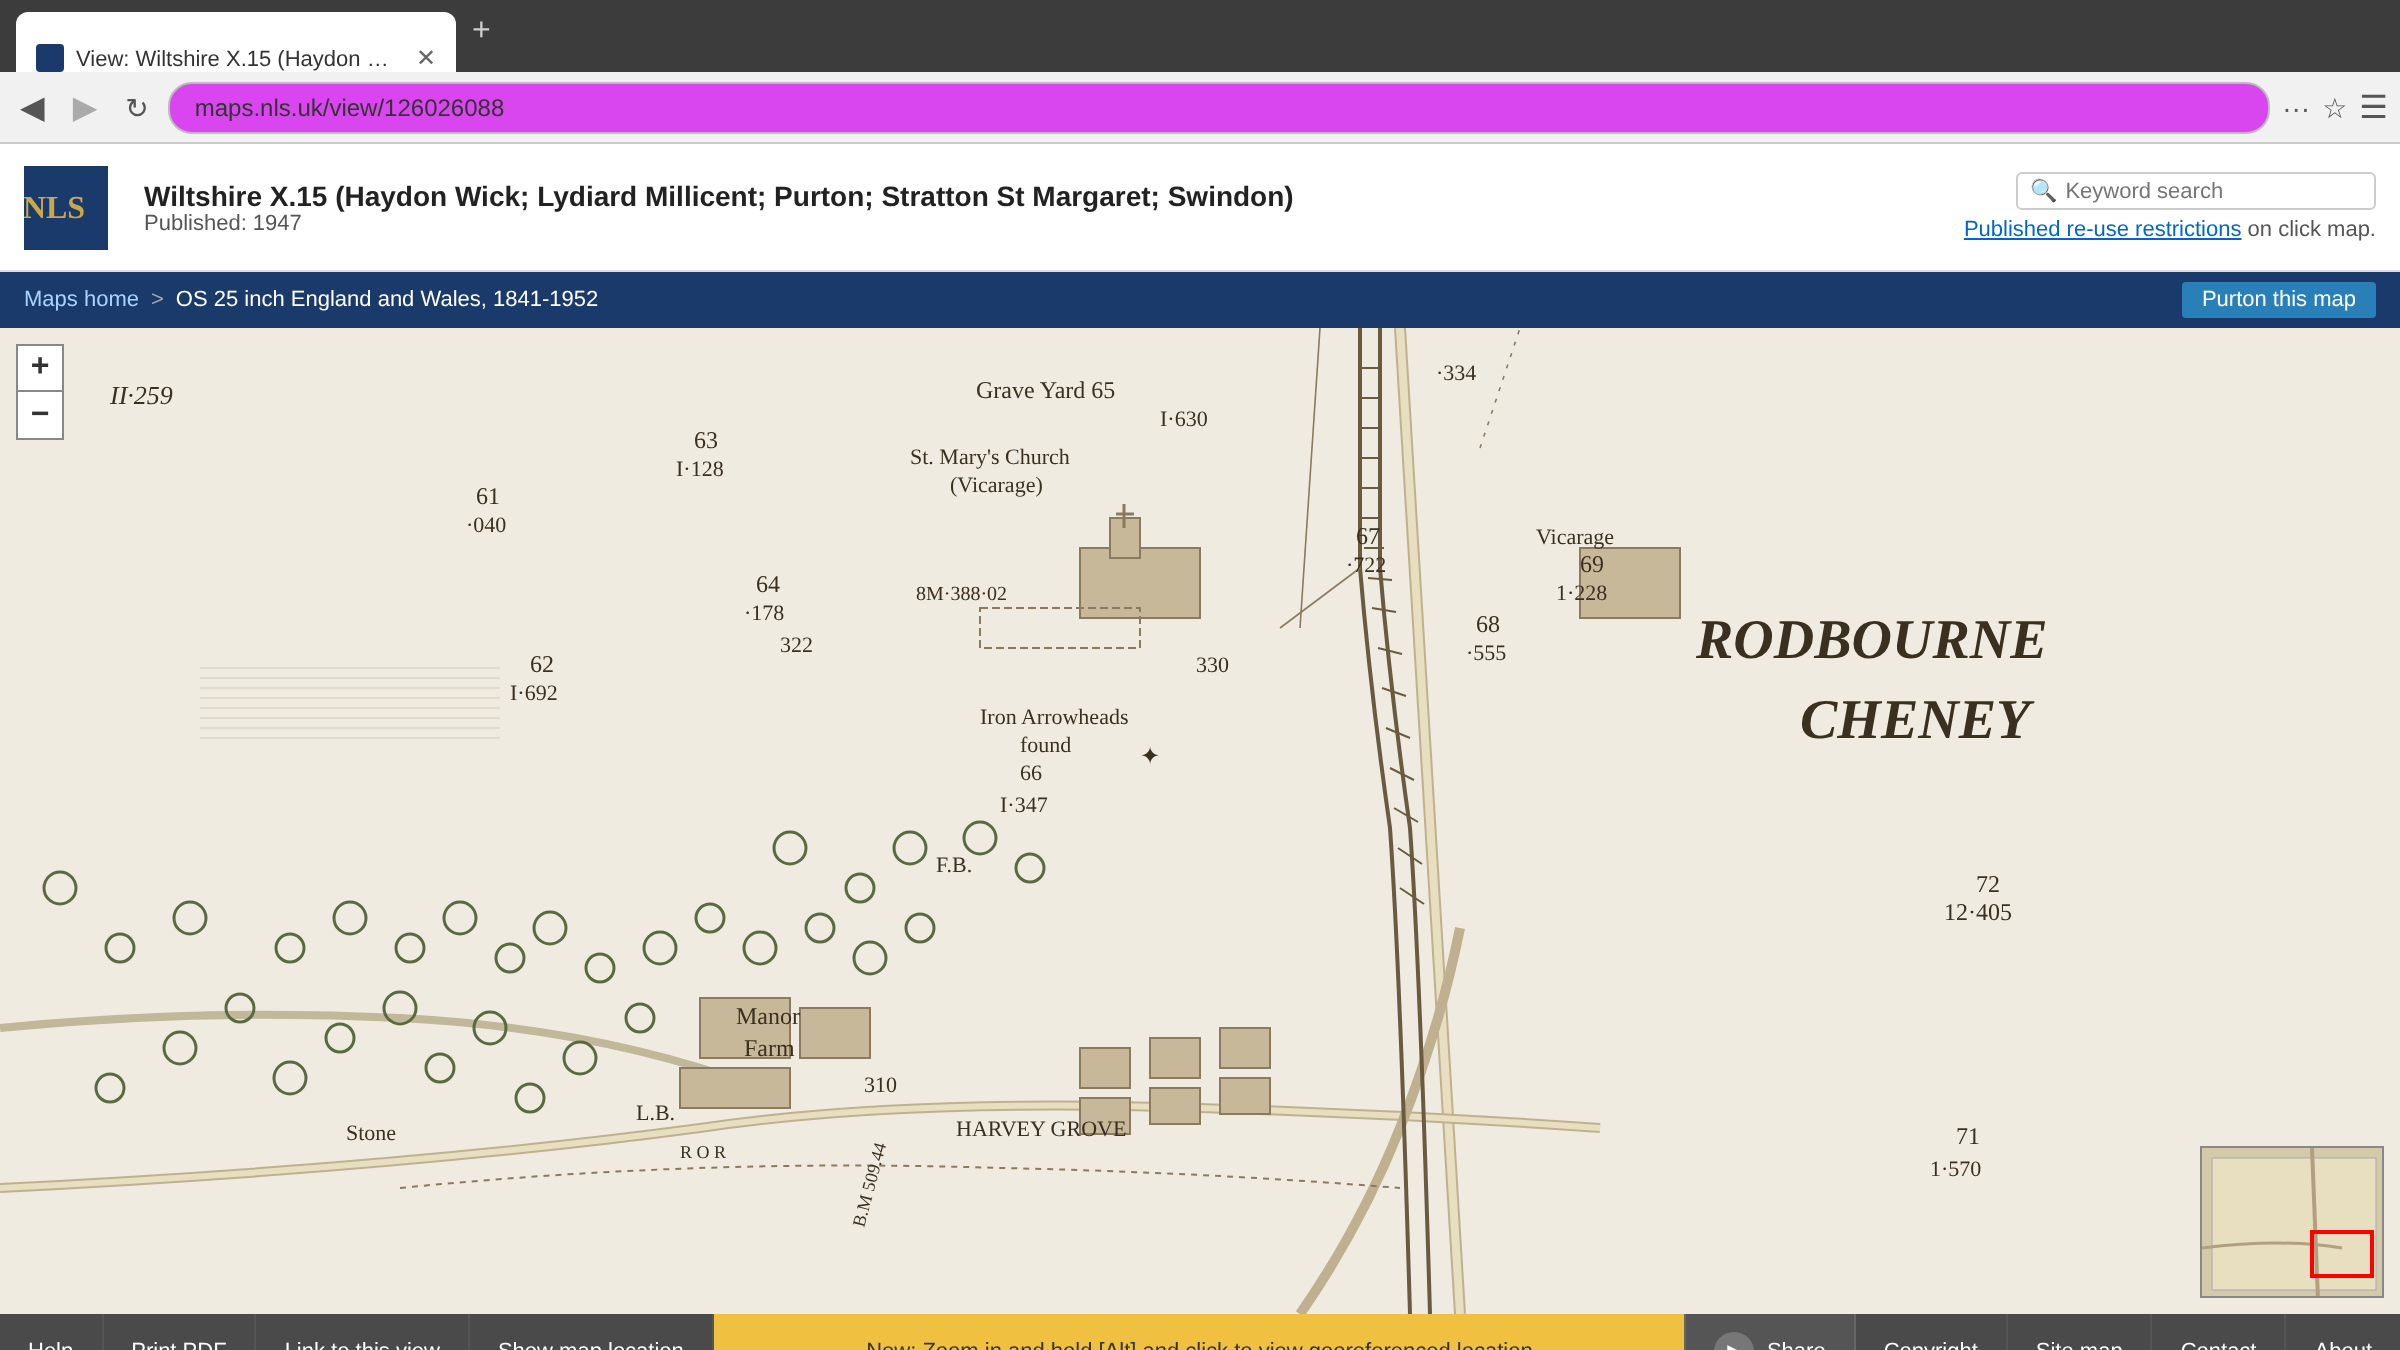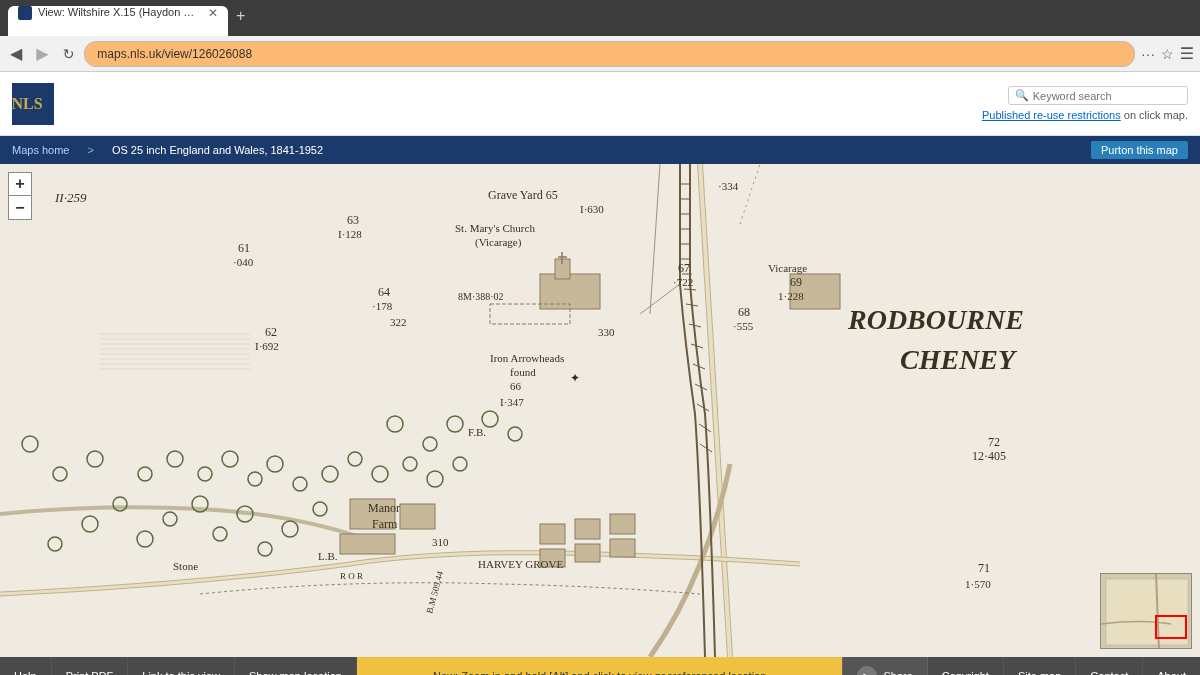--- a/index.html
+++ b/index.html
@@ -2,64 +2,66 @@
 <html><head>
   <meta charset="utf-8">
   <style>
     * { margin: 0; padding: 0; box-sizing: border-box; }
     body { width: 1200px; height: 675px; overflow: hidden; font-family: Arial, sans-serif; font-size: 12px; background: #fff; }
   </style>
 </head>
 <body>
 
 <div style="background:#3c3c3c; height:36px; display:flex; align-items:flex-end; padding:0 8px; gap:0;">
-  <div style="background:#fff; height:30px; padding:0 10px; display:flex; align-items:flex-start; gap:6px; border-radius:6px 6px 0 0; font-size:11px; color:#333; max-width:220px; min-width:180px;">
+  <div style="background:#fff; height:30px; padding:0 10px; display:flex; align-items:flex-end; gap:6px; border-radius:6px 6px 0 0; font-size:11px; color:#333; max-width:220px; min-width:180px;">
     <span style="width:14px; height:14px; background:#1a3a6b; border-radius:2px; flex-shrink:0;"></span>
     <span style="overflow:hidden; text-overflow:ellipsis; white-space:nowrap; flex:1;">View: Wiltshire X.15 (Haydon W...</span>
     <span style="font-size:12px; color:#666; cursor:pointer;">✕</span>
   </div>
   <div style="background:none; border:none; color:#ccc; font-size:16px; padding:0 8px; cursor:pointer; align-self:center; margin-bottom:4px;">+</div>
 </div>
 <div style="background:#f1f1f1; height:36px; display:flex; align-items:center; padding:0 6px; gap:6px; border-bottom:1px solid #ccc;">
   <button style="background:none; border:none; font-size:16px; cursor:pointer; color:#555; padding:0 4px;">◀</button>
   <button style="background:none; border:none; font-size:16px; cursor:pointer; color:#aaa; padding:0 4px;">▶</button>
   <button style="background:none; border:none; font-size:14px; cursor:pointer; color:#555; padding:0 4px;">↻</button>
-  <div style="flex:1; background:#fdba74; border:1px solid #bbb; border-radius:12px; height:26px; padding:0 12px; font-size:12px; display:flex; align-items:center; color:#333;">
+  <div style="flex:1; background:#d946ef; border:1px solid #bbb; border-radius:12px; height:26px; padding:0 12px; font-size:12px; display:flex; align-items:center; color:#333;">
     <span>maps.nls.uk/view/126026088</span>
   </div>
   <button style="background:none; border:none; font-size:14px; cursor:pointer; color:#555;">···</button>
   <button style="background:none; border:none; font-size:14px; cursor:pointer; color:#555;">☆</button>
   <button style="background:none; border:none; font-size:16px; cursor:pointer; color:#555;">☰</button>
 </div>
 
 <div style="background:#fff; padding:6px 12px; display:flex; align-items:center; gap:10px; border-bottom:1px solid #ddd; height:64px;">
   <div style="display:flex; align-items:center; gap:8px; flex-shrink:0;">
     <div style="width:42px; height:42px; background:#1a3a6b; display:flex; align-items:center; justify-content:flex-start; flex-shrink:0;">
       <svg width="30" height="30" viewBox="0 0 30 30">
         <rect width="30" height="30" fill="#1a3a6b"></rect>
         <text x="15" y="20" text-anchor="middle" fill="#c8a84b" font-size="16" font-weight="bold" font-family="serif">NLS</text>
       </svg>
     </div>
   </div>
   <div style="flex:1; padding-left:8px;">
+    <div style="font-size:14px; font-weight:bold; color:#222;">Wiltshire X.15 (Haydon Wick; Lydiard Millicent; Purton; Stratton St Margaret; Swindon)</div>
+    <div style="font-size:11px; color:#555;">Published: 1947</div>
   </div>
   <div style="text-align:right; display:flex; flex-direction:column; align-items:flex-end; gap:4px;">
     <div style="display:flex; align-items:center; border:1px solid #ccc; border-radius:3px; padding:2px 6px; gap:4px; width:180px;">
       <span style="color:#888; font-size:11px;">🔍</span>
       <input style="border: none; outline: none; font-size: 11px; width: 140px;" placeholder="Keyword search">
     </div>
     <div style="font-size:11px; color:#555;">
       <span style="color:#0066cc; text-decoration:underline; cursor:pointer;">Published re-use restrictions</span>
       <span> on click map.</span>
     </div>
   </div>
 </div>
 
 <div style="background:#1a3a6b; color:#fff; padding:0 12px; display:flex; align-items:center; justify-content:space-between; height:28px;">
-  <div style="font-size:11px; display:flex; align-items:center; gap:18px;justify-content:space-between;">
+  <div style="font-size:11px; display:flex; align-items:center; gap:6px;justify-content:space-between;">
     <a style="color:#aad4ff; text-decoration:none; font-size:11px;">Maps home</a>
     <span style="color:#aaa;">&gt;</span>
     <span style="color:#fff;">OS 25 inch England and Wales, 1841-1952</span>
   </div>
   <button style="background:#2980b9; color:#fff; border:none; padding:3px 10px; font-size:11px; cursor:pointer; border-radius:2px;">Purton this map</button>
 </div>
 
 <div style="position:relative; width:1200px; height:493px; background:#f0ebe0; overflow:hidden;">
 
   <svg style="position:absolute; top:0; left:0; width:100%; height:100%;" viewBox="0 0 1200 493">

